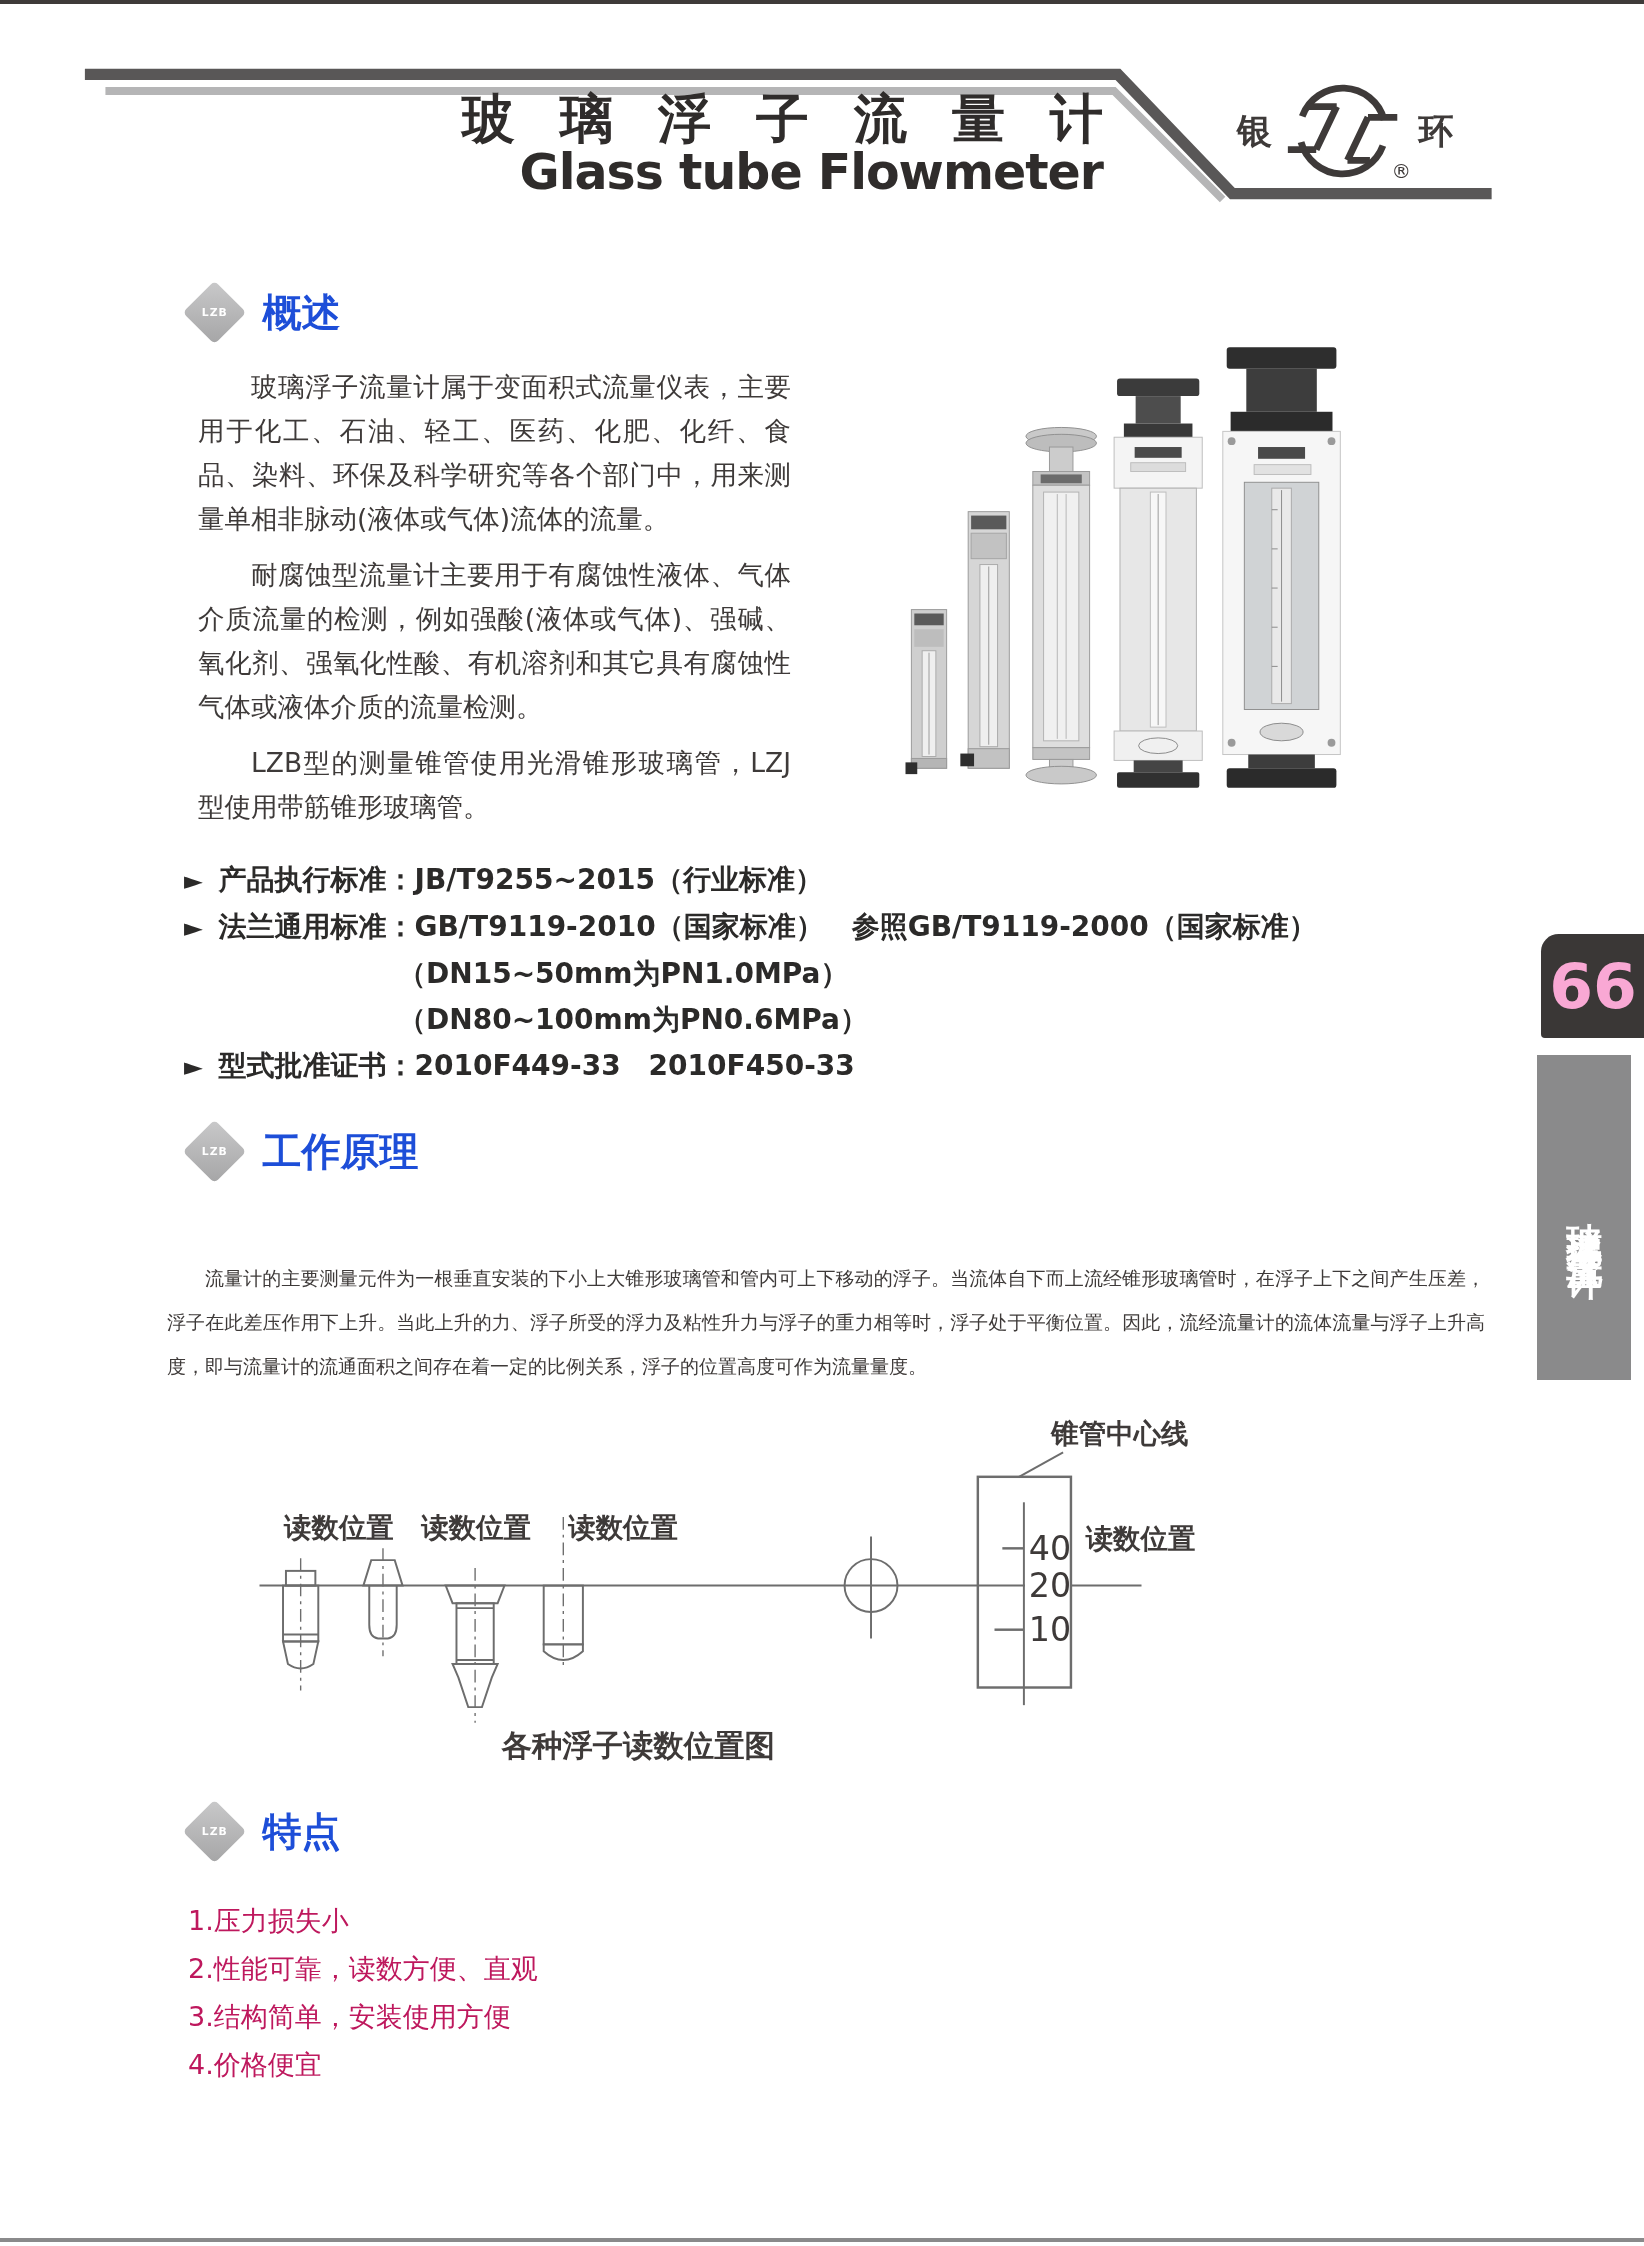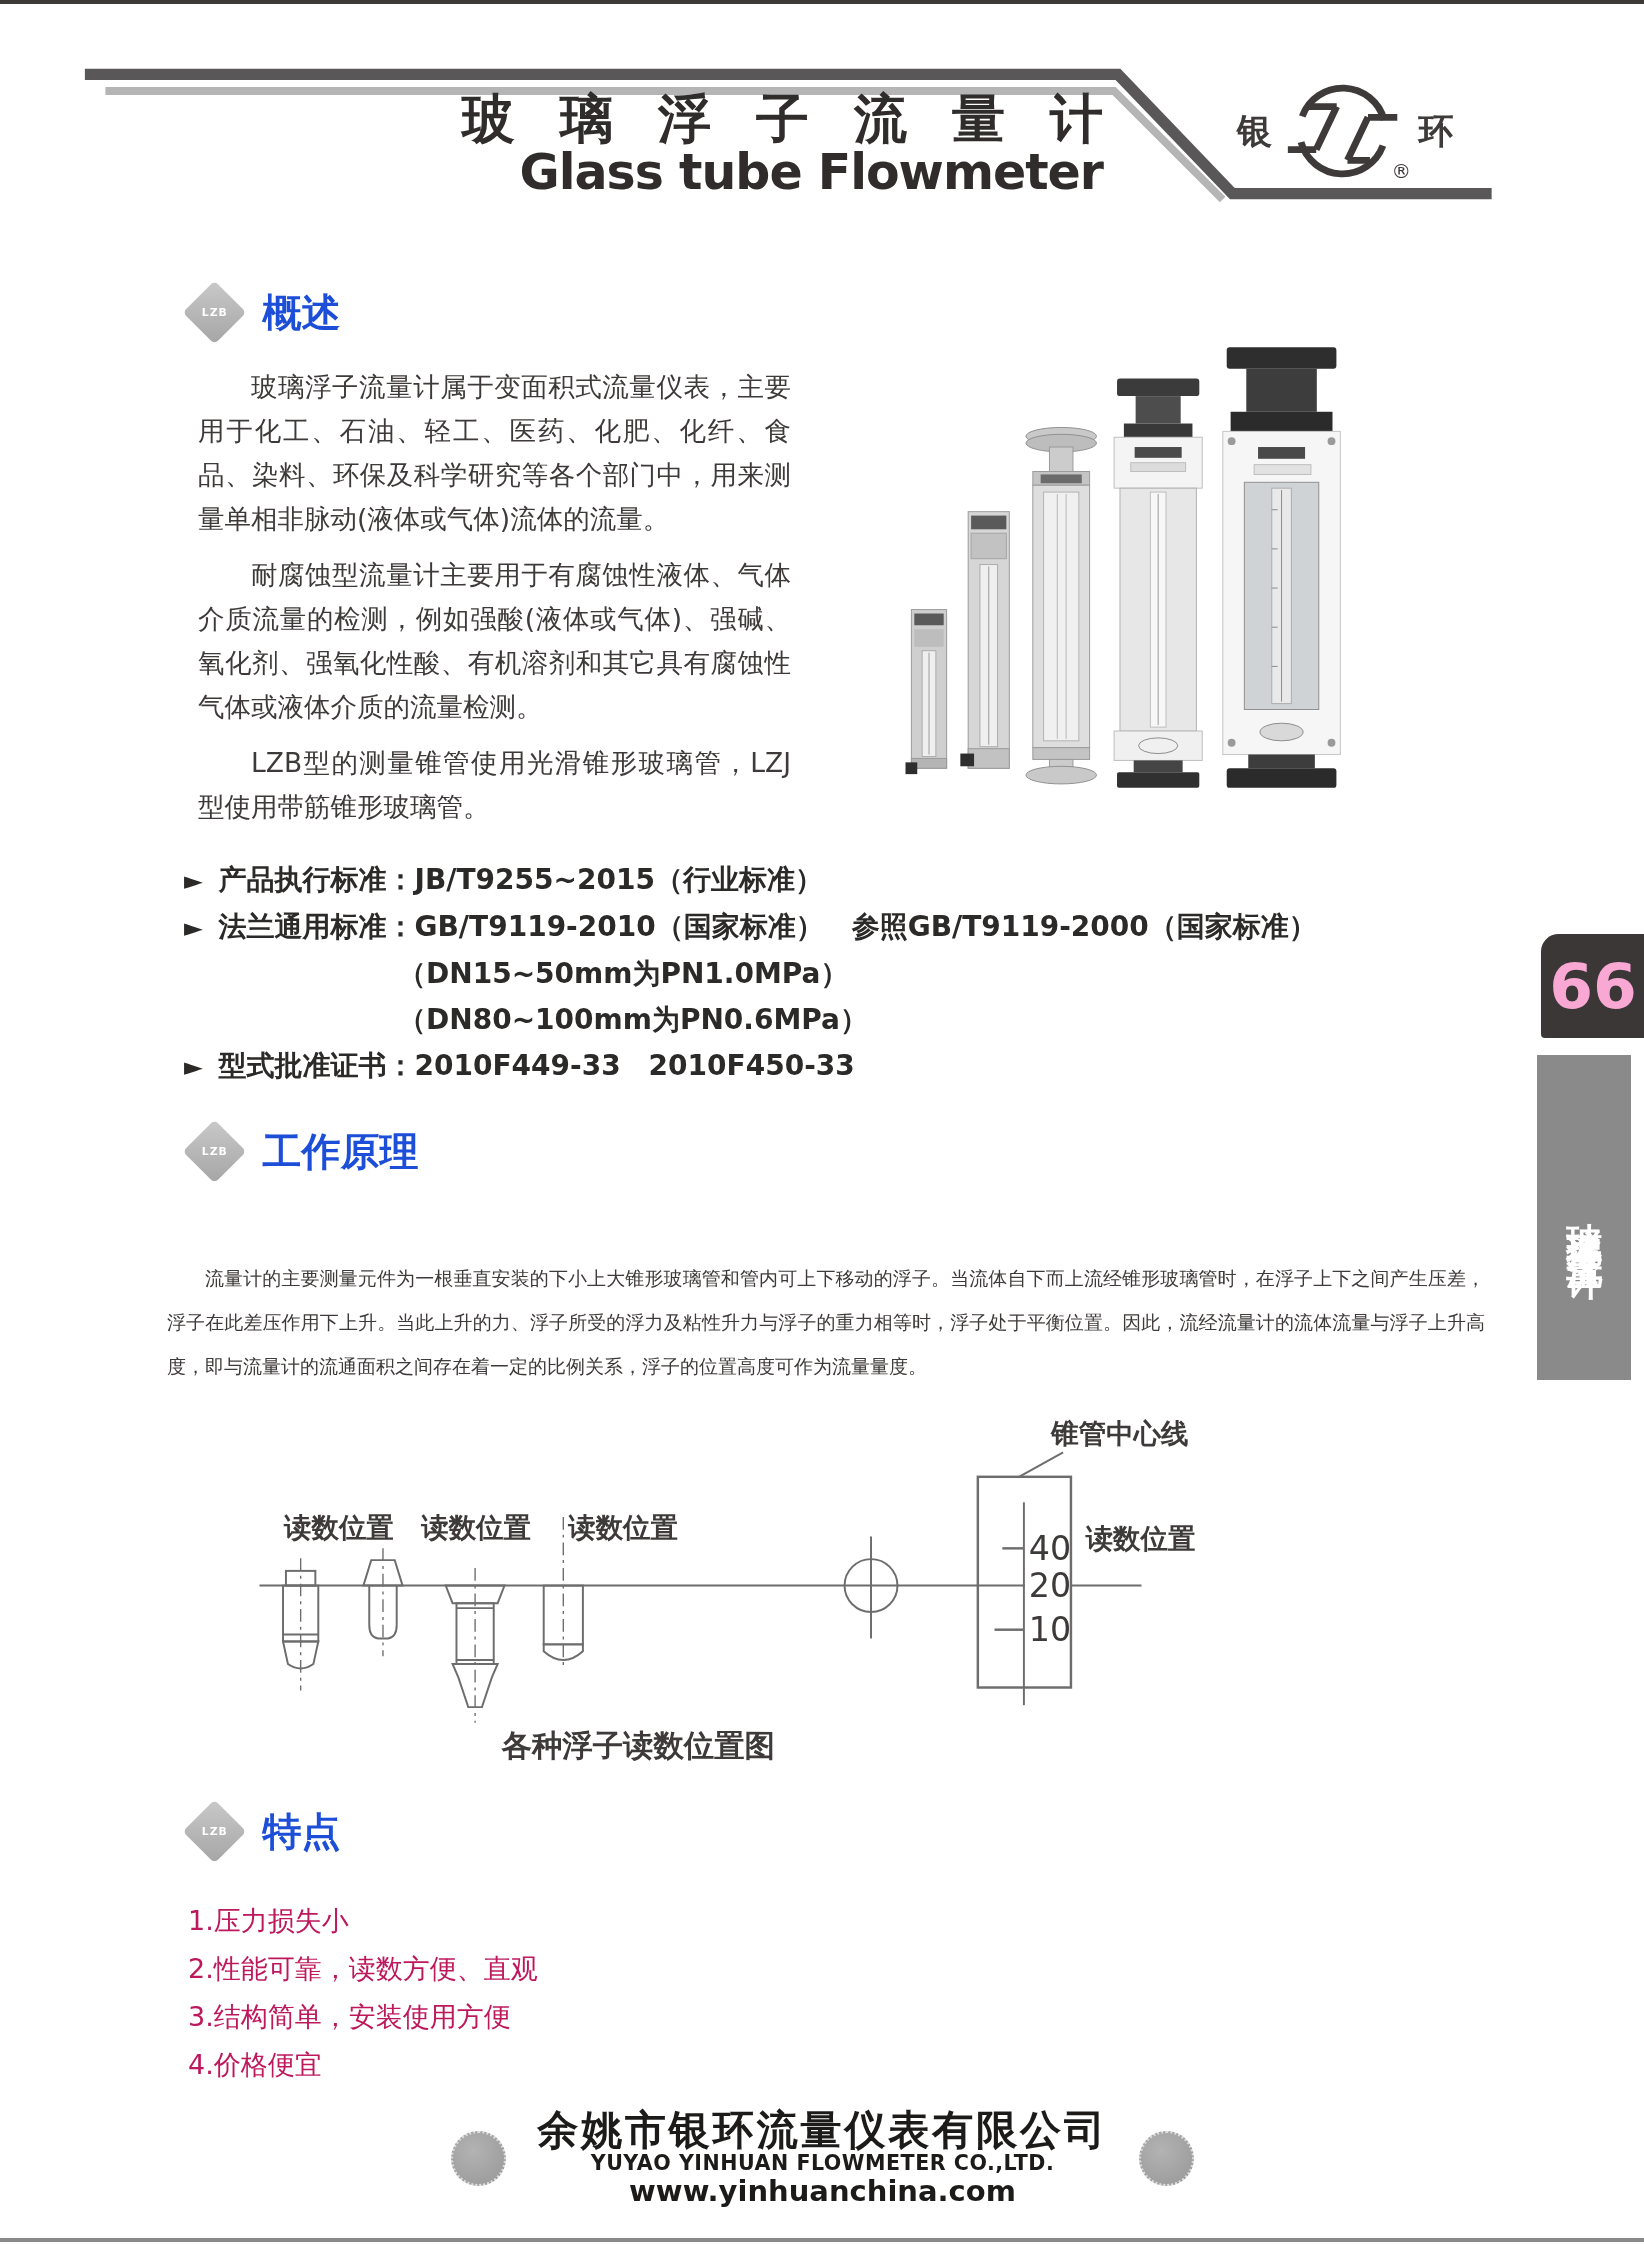--- a/index.html
+++ b/index.html
@@ -285,25 +285,16 @@
       </div>
     <div class="sec-title">特点</div>
   </div>
   <div class="features-list">
     <div>1.压力损失小</div>
     <div>2.性能可靠，读数方便、直观</div>
     <div>3.结构简单，安装使用方便</div>
     <div>4.价格便宜</div>
   </div>
 
-  <div class="footer">
-    <div class="seal"></div>
-    <div class="footer-text">
-      <div class="company-cn">余姚市银环流量仪表有限公司</div>
-      <div class="company-en">YUYAO YINHUAN FLOWMETER CO.,LTD.</div>
-      <div class="website">www.yinhuanchina.com</div>
-    </div>
-    <div class="seal"></div>
-  </div>
 
   <div class="bottom-rule"></div>
 </div>
 
 
 </body></html>

